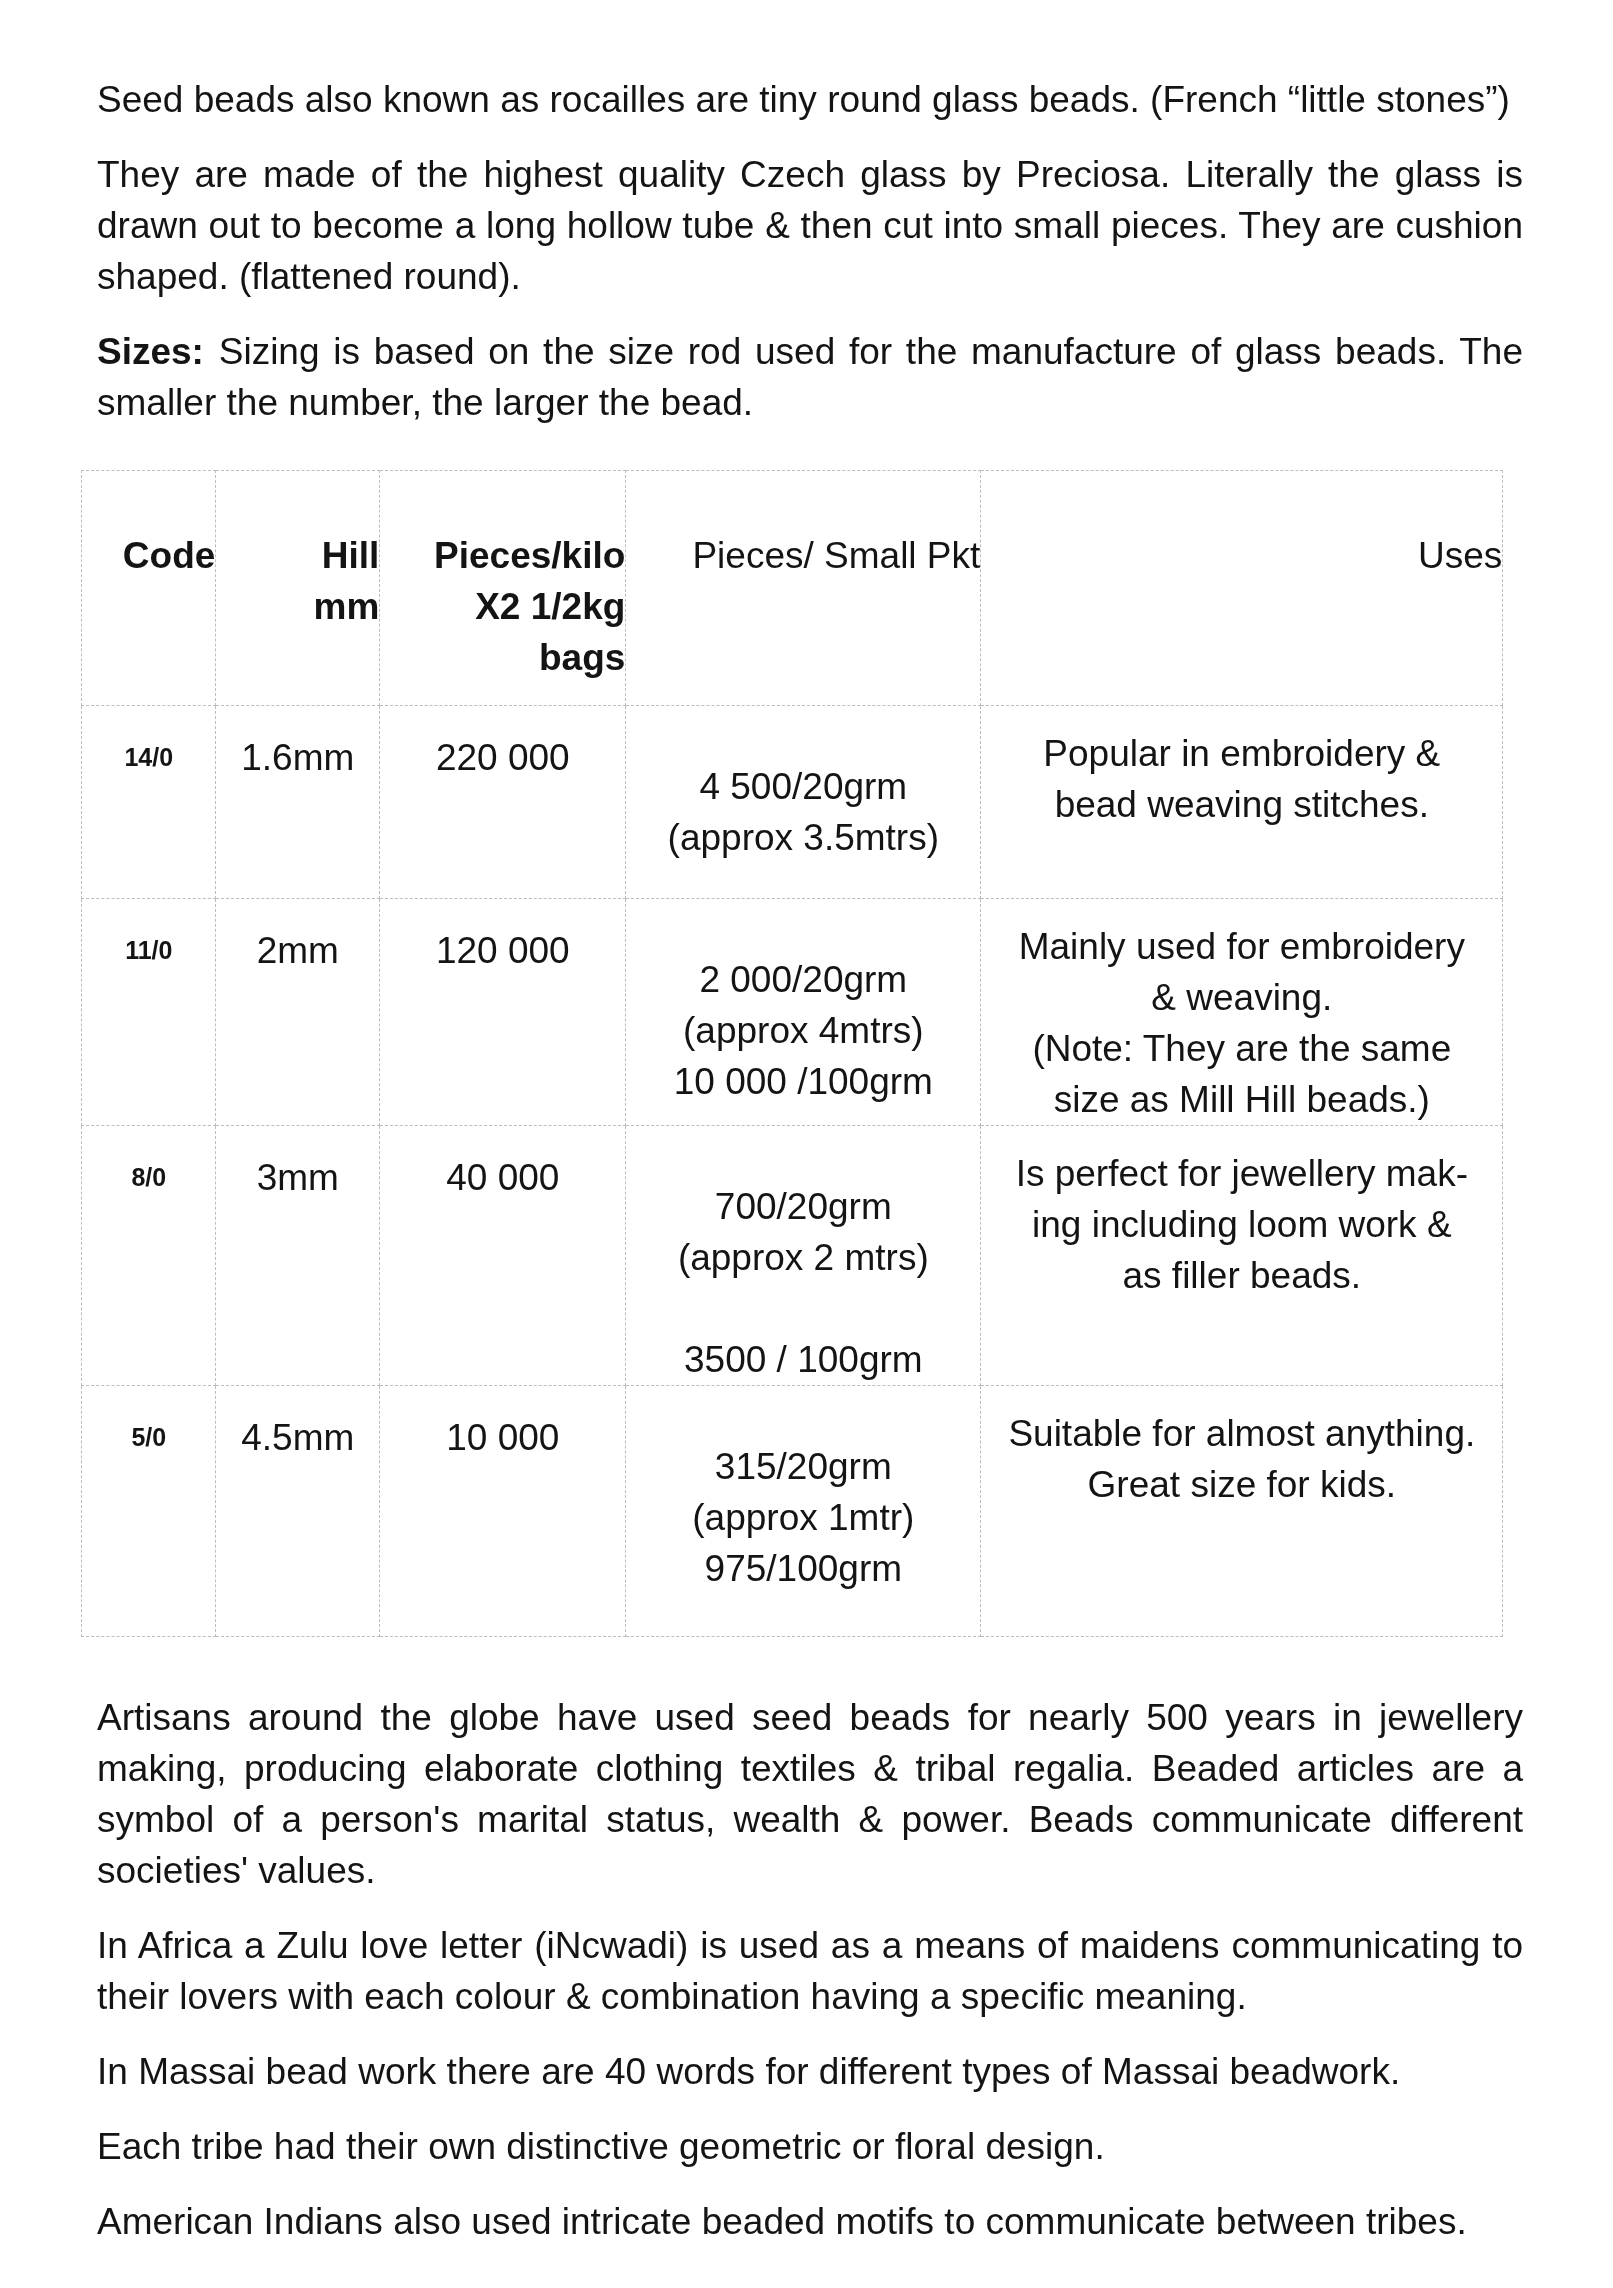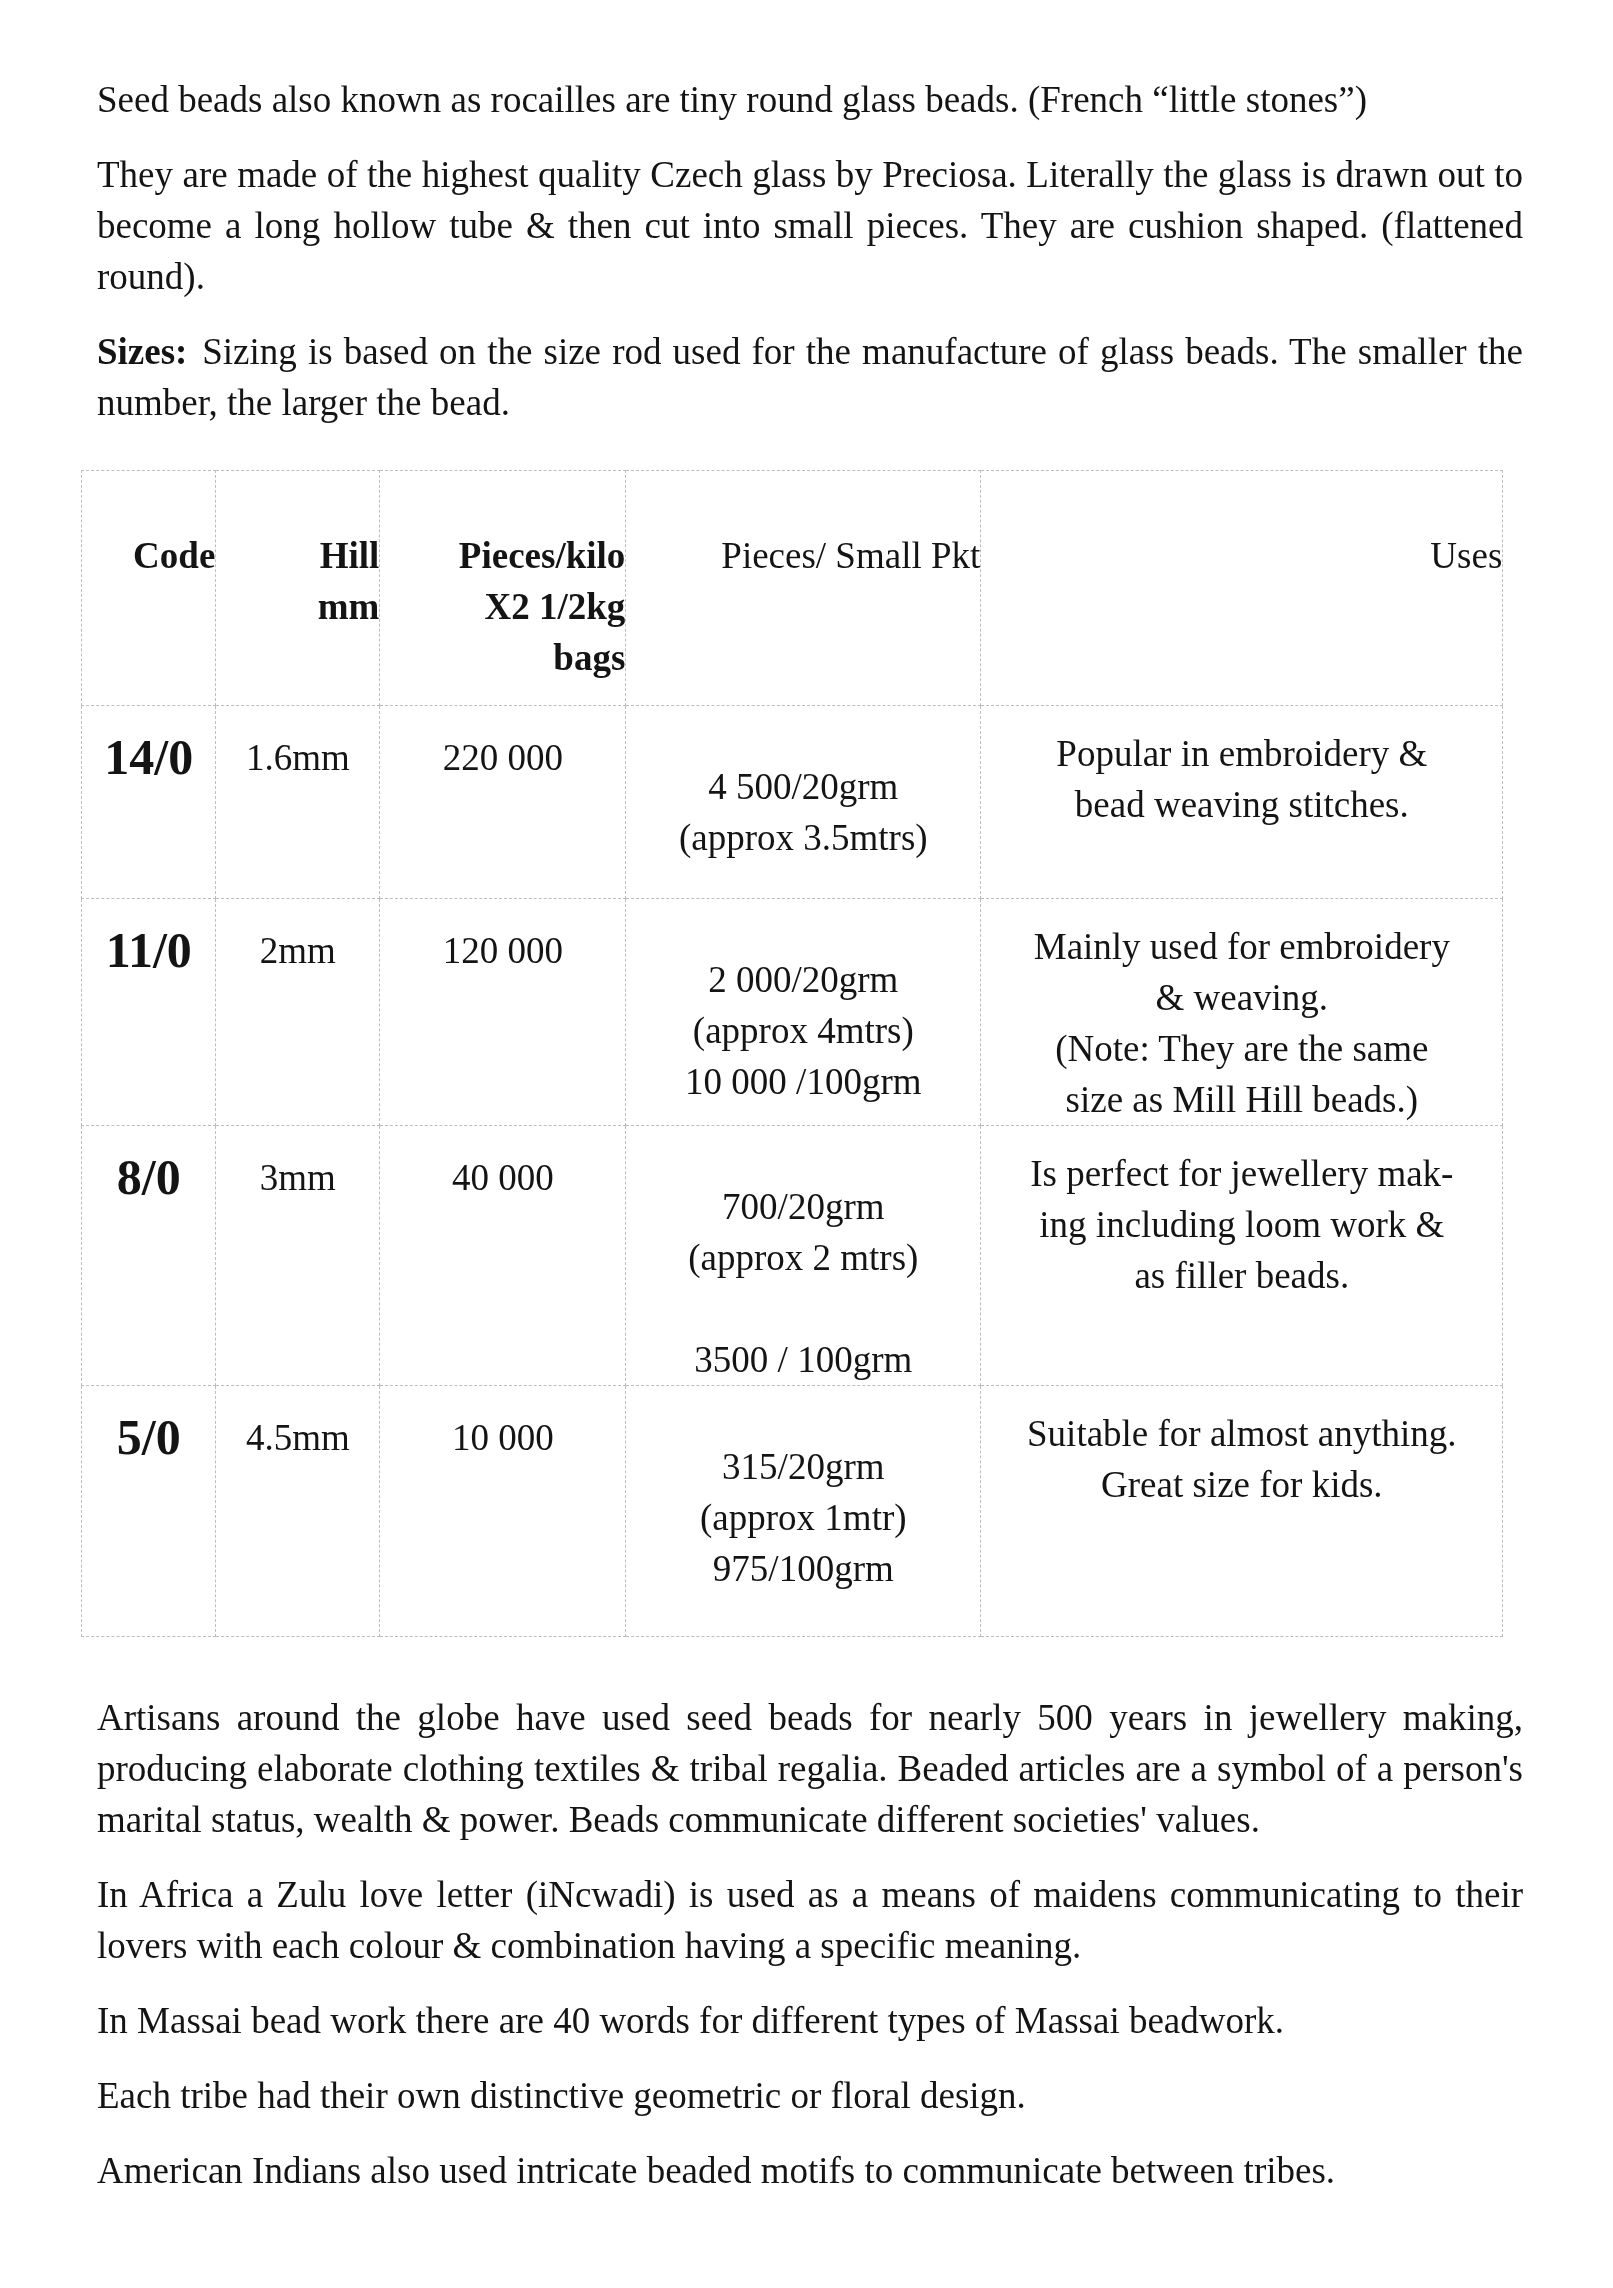--- a/index.html
+++ b/index.html
@@ -1,15 +1,15 @@
 <!DOCTYPE html>
 <html style="font-size:14.8px"><head>
 <meta charset="utf-8">
 <style>
-  * { margin: 0; padding: 0; box-sizing: border-box; font-family: Liberation Serif, serif; }
+  * { margin: 0; padding: 0; box-sizing: border-box; }
   html, body { background: #ffffff; }
   body {
     width: 1613px;
     height: 2289px;
     overflow: hidden;
     font-family: "Liberation Sans", sans-serif;
     color: #141414;
   }
   .page {
     width: 1613px;
@@ -47,21 +47,21 @@
     padding-top: 59px;
     text-align: right;
   }
   .bead-table th.bold { font-weight: bold; }
   tr.row-1 { height: 193px; }
   tr.row-2 { height: 225px; }
   tr.row-3 { height: 260px; }
   tr.row-4 { height: 251px; }
   td.cell-code {
     font-weight: bold;
-    font-size: 50px;
+    font-size: 25px;
     padding-top: 26px;
   }
   td.cell-plain { padding-top: 26px; }
   td.cell-pkt  { padding-top: 55px; }
   td.cell-uses { padding-top: 22px; }
   .footer-block { margin-top: 55px; }
 </style>
 </head>
 <body>
 

